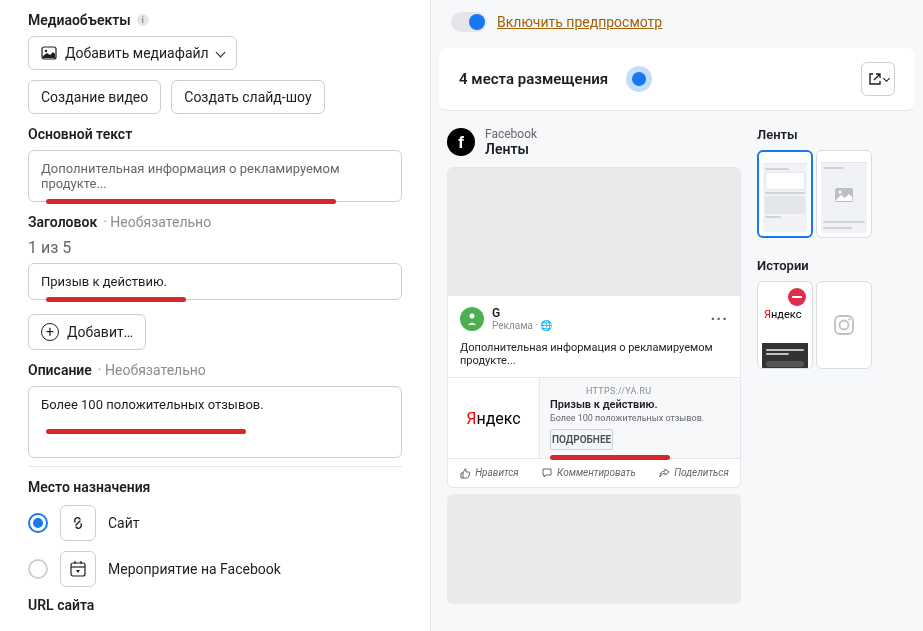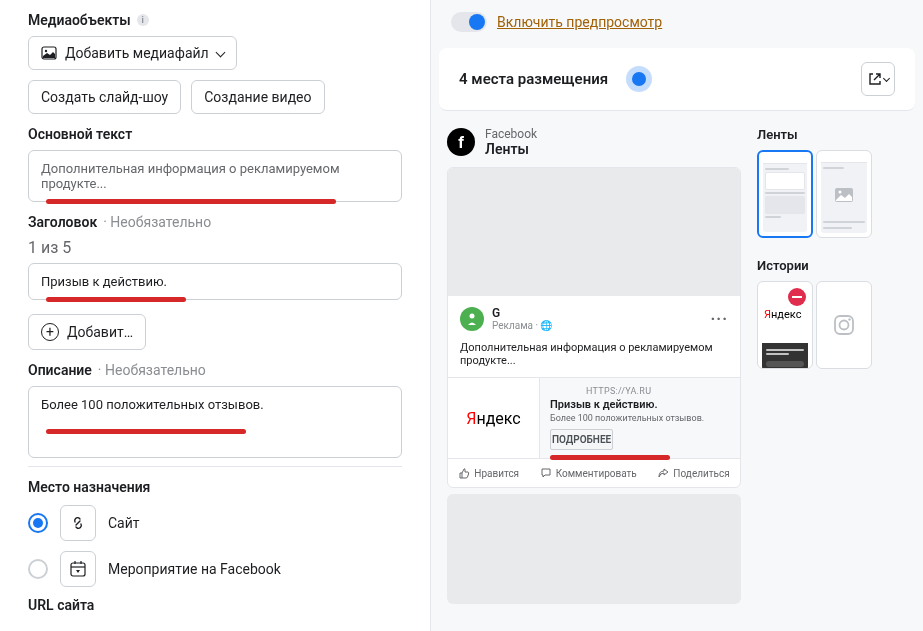--- a/index.html
+++ b/index.html
@@ -61,21 +61,21 @@
 .ad-body-text { padding: 4px 12px 10px; font-size: 11px; color: #1c1e21; }
 .ad-link-box { display: flex; border-top: 1px solid #e4e6eb; background: #f7f8fa; }
 .ad-link-image { width: 92px; height: 80px; background: #fff; display: flex; align-items: center; justify-content: center; font-size: 16px; font-weight: 400; color: #000; border-right: 1px solid #e4e6eb; }
 .yandex-ya { color: #ff0000; }
 .ad-link-content { flex: 1; padding: 8px 10px; position: relative; }
 .ad-link-domain { font-size: 9px; color: #8a8d91; letter-spacing: 0.3px; padding-left: 36px; }
 .ad-link-title { font-size: 11px; font-weight: 600; color: #1c1e21; margin: 2px 0; }
 .ad-link-desc { font-size: 9px; color: #65676b; }
 .ad-cta-btn { display: inline-block; margin-top: 6px; padding: 4px 1px; border: 1px solid #ccd0d5; background: #f5f6f7; font-size: 10px; font-weight: 600; color: #4b4f56; cursor: pointer; border-radius: 2px; position: relative; }
 .ad-actions { display: flex; justify-content: space-around; padding: 8px 0; border-top: 1px solid #e4e6eb; }
-.ad-action { display: flex; align-items: flex-end; gap: 4px; font-size: 10px; color: #65676b; cursor: pointer; }
+.ad-action { display: flex; align-items: flex-start; gap: 4px; font-size: 10px; color: #65676b; cursor: pointer; font-style: italic; }
 .ad-bottom-placeholder { height: 110px; background: #e9eaec; margin-top: 6px; border-radius: 6px; }
 
 .preview-side { width: 150px; }
 .side-label { font-size: 13px; font-weight: 600; color: #1c1e21; margin-bottom: 8px; }
 .thumb-row { display: flex; gap: 3px; margin-bottom: 20px; }
 .thumb { width: 56px; height: 88px; border: 1px solid #dadde1; border-radius: 6px; background: #fff; padding: 4px; cursor: pointer; position: relative; overflow: hidden; }
 .thumb.active { border: 2px solid #1877f2; }
 .thumb-inner { width: 100%; height: 100%; background: #f0f2f5; border-radius: 3px; display: flex; flex-direction: column; }
 .thumb-header { height: 8px; background: #fff; border-bottom: 1px solid #e4e6eb; }
 .thumb-body { flex: 1; padding: 2px; }
@@ -107,22 +107,22 @@
     <svg width="16" height="16" viewBox="0 0 16 16">
         <rect x="1" y="2" width="14" height="12" rx="2" fill="none" stroke="#1c1e21" stroke-width="1.2"></rect>
         <circle cx="5" cy="6" r="1.2" fill="#1c1e21"></circle>
         <path d="M2 11 L6 8 L9 10 L12 7 L14 9 L14 13 L2 13 Z" fill="#1c1e21"></path>
       </svg>
     <span>Добавить медиафайл</span>
     <span class="chevron-down"></span>
   </button>
 
   <div class="btn-row" style="margin-top:10px;">
+    <button class="btn">Создание видео</button>
     <button class="btn">Создать слайд-шоу</button>
-    <button class="btn">Создание видео</button>
   </div>
 
   <div class="section-label">Основной текст</div>
   <div class="input-wrap">
     <div class="input-box">Дополнительная информация о рекламируемом продукте...</div>
     <div class="redline redline-1"></div>
   </div>
 
   <div class="section-label">
     <span>Заголовок</span>

